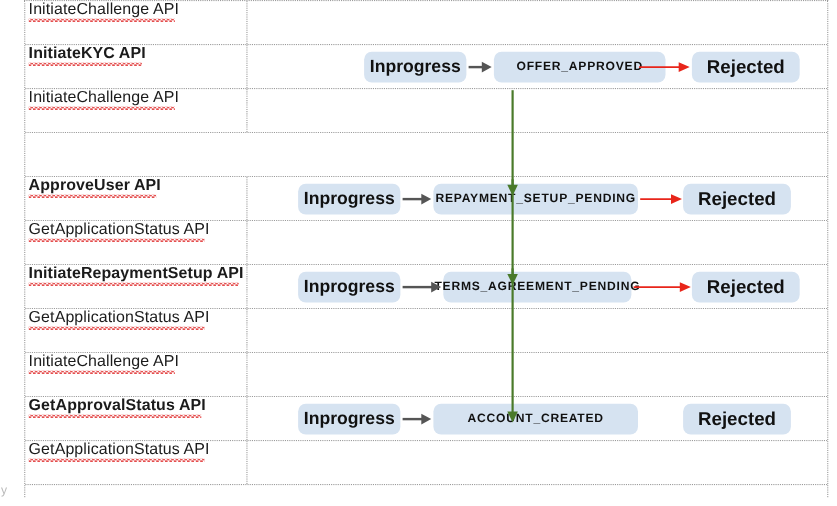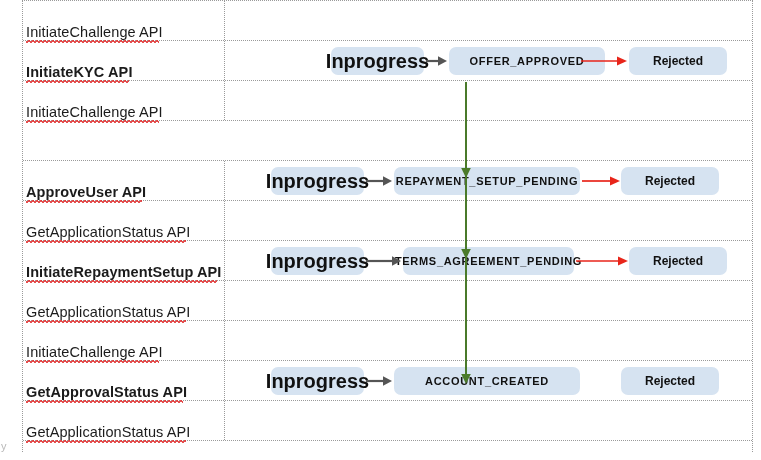--- a/index.html
+++ b/index.html
@@ -42,21 +42,21 @@
 
   .row .cell-label {
     position: absolute;
     left: 0px;
     top: 0px;
     width: 202px;
     height: 100%;
     border-right: 1px dotted #9a9a9a;
     box-sizing: border-box;
     display: flex;
-    align-items: flex-end;
+    align-items: flex-start;
   }
 
   .cell-label .api-text {
     padding-left: 3px;
     font-size: 14.5px;
     color: #1b1b1b;
     letter-spacing: 0.1px;
     white-space: nowrap;
     position: relative;
   }
@@ -98,22 +98,22 @@
     display: flex;
     align-items: center;
     justify-content: center;
     color: #111111;
     box-sizing: border-box;
   }
   .sbox .lbl {
     font-weight: bold;
     white-space: nowrap;
   }
-  .sbox.inprogress .lbl { font-size: 20px; letter-spacing: 0px; }
-  .sbox.rejected   .lbl { font-size: 12px; letter-spacing: 0px; }
+  .sbox.inprogress .lbl { font-size: 16px; letter-spacing: 0px; }
+  .sbox.rejected   .lbl { font-size: 17px; letter-spacing: 0px; }
   .sbox.state      .lbl { font-size: 11px; letter-spacing: 0.7px; }
 
   
   .harrow {
     position: absolute;
     top: 14px;
     height: 12px;
   }
   .harrow svg { display: block; overflow: visible; }
 

